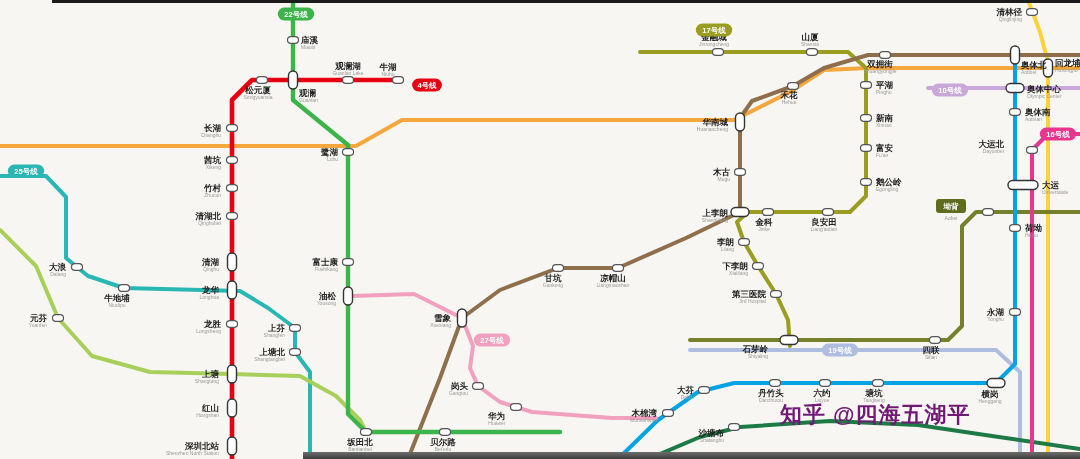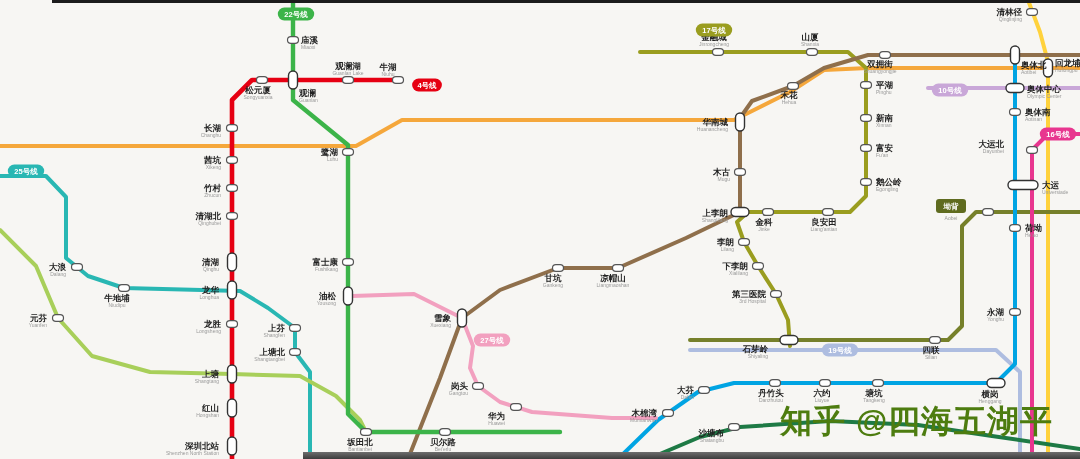--- a/index.html
+++ b/index.html
@@ -1,21 +1,21 @@
 <!DOCTYPE html>
 <html><head>
 <meta charset="utf-8">
 <style>
   html,body{margin:0;padding:0;background:#e8e8e8;}
   body{font-family:"Liberation Sans","DejaVu Sans",sans-serif;}
   .stage{position:relative;width:1080px;height:459px;background:#f7f6f3;overflow:hidden;}
   .stage svg{position:absolute;left:0;top:0;}
   .top-edge{position:absolute;left:52px;top:0;width:1028px;height:3px;background:#1c1c1c;}
   .bottom-edge{position:absolute;left:303px;top:452px;width:777px;height:7px;background:linear-gradient(#6e6e6e,#3c3c3c);}
-  .watermark{position:absolute;left:780px;top:400px;font-size:32px;font-weight:700;color:#4d7c0f;white-space:nowrap;letter-spacing:1px;}
+  .watermark{position:absolute;left:780px;top:400px;font-size:22px;font-weight:700;color:#701a75;white-space:nowrap;letter-spacing:1px;}
   text{font-family:"Liberation Sans","DejaVu Sans",sans-serif;}
   .st-name{font-size:8.5px;fill:#222;font-weight:600;}
   .st-sub{font-size:5px;fill:#9a9a9a;}
   .badge-text{font-size:7.5px;fill:#fff;font-weight:700;}
   .badge-sub{font-size:5px;fill:#9a9a9a;}
 </style>
 </head>
 <body>
 
 <div class="stage">

